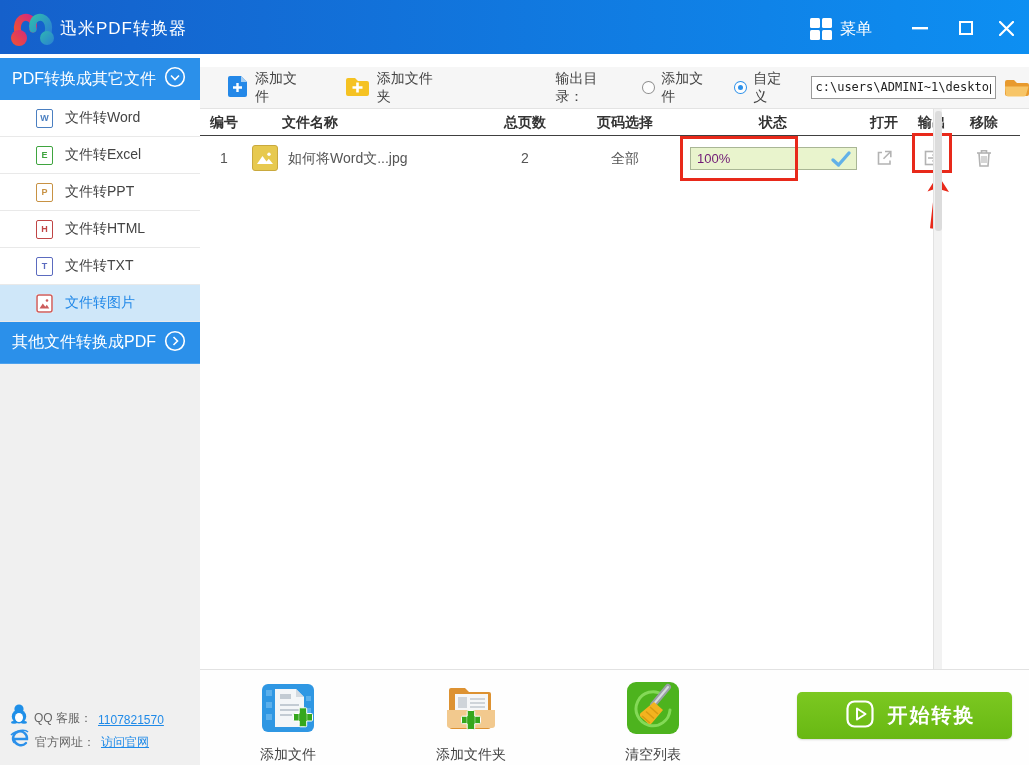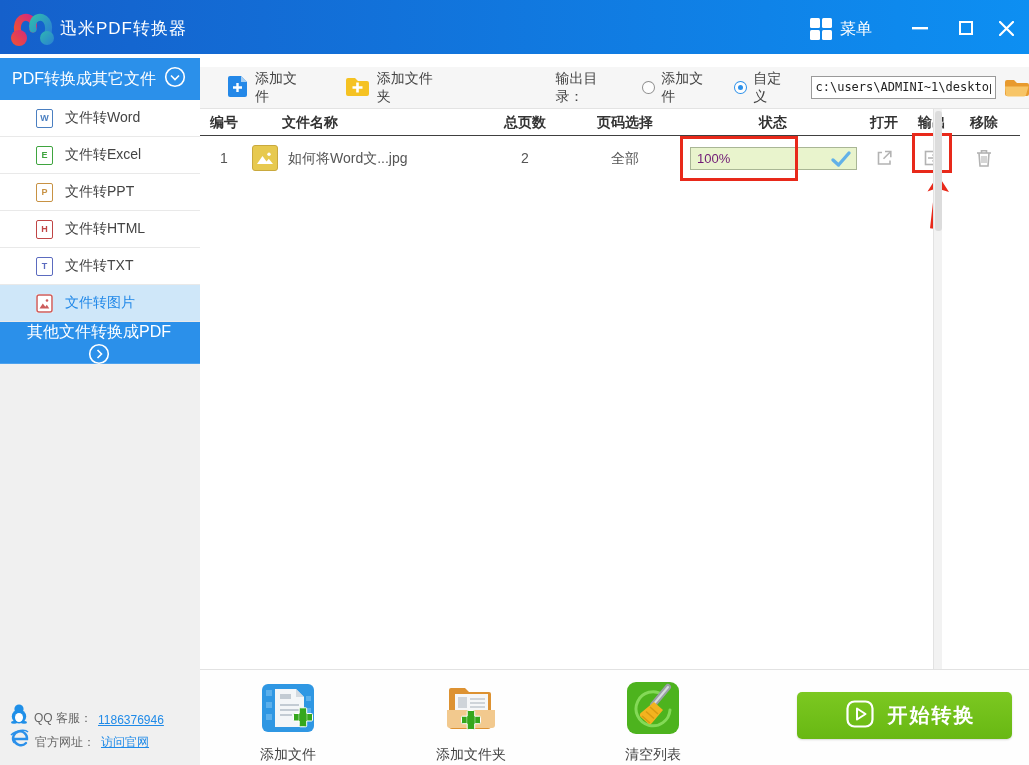--- a/index.html
+++ b/index.html
@@ -22,21 +22,21 @@
   .winbtn.min { left:904px; }
   .winbtn.max { left:950px; }
   .winbtn.close { left:990px; }
 
   
   .sidebar { position:absolute; left:0; top:58px; width:200px; height:707px; background:#f0f0f0; }
   .side-header { position:absolute; left:0; width:200px; height:42px; background:#2b90ea;
     color:#fff; font-size:16px; display:flex; align-items:center; padding:0 14px 0 12px; cursor:pointer; }
   .side-header .hdr-label { flex:1; }
   .sh1 { top:0; }
-  .sh2 { top:264px; border-bottom:1px solid #4da2ee;flex-direction:column; }
+  .sh2 { top:264px; border-bottom:1px solid #4da2ee; }
   .sh3 { top:303px; }
   .side-items { position:absolute; left:0; top:42px; width:200px; }
   .side-item { height:37px; background:#fff; border-bottom:1px solid #e9e9e9;
     display:flex; align-items:center; padding-left:36px; cursor:pointer; }
   .side-item .mini-ic { width:17px; height:19px; margin-right:12px; display:flex; align-items:center; justify-content:center;
     border:1.5px solid currentColor; border-radius:2px; background:#fff; font-size:9px; font-weight:bold; }
   .side-item .lbl { font-size:14px; color:#444; }
   .side-item.sel { background:#cfe7f9; }
   .side-item.sel .lbl { color:#2188e8; }
   .ic-word { color:#4a7fc1; } .ic-excel { color:#3fa43f; } .ic-ppt { color:#c89243; }
@@ -220,21 +220,21 @@
         <span>
           <svg width="18" height="21" viewBox="0 0 18 21">
               <circle cx="9" cy="6" r="4.6" fill="#1f8fe8"></circle>
               <ellipse cx="9" cy="13.5" rx="7.2" ry="7" fill="#1f8fe8"></ellipse>
               <ellipse cx="9" cy="14.5" rx="4" ry="4.6" fill="#fff"></ellipse>
               <ellipse cx="4" cy="19.4" rx="3" ry="1.4" fill="#1f8fe8"></ellipse>
               <ellipse cx="14" cy="19.4" rx="3" ry="1.4" fill="#1f8fe8"></ellipse>
             </svg>
         </span>
         <span>QQ 客服：</span>
-        <a href="#">1186376946</a>
+        <a href="#">1107821570</a>
       </div>
       <div class="line">
         <span>
           <svg width="19" height="19" viewBox="0 0 19 19">
               <path d="M4 13 a7 7 0 1 1 13 -3 l-13 0 a7 7 0 0 0 12 4" fill="none" stroke="#2b90ea" stroke-width="2.4" stroke-linecap="round"></path>
               <path d="M1 6 C6 1 15 0 18 3" fill="none" stroke="#2b90ea" stroke-width="1.6"></path>
             </svg>
         </span>
         <span>官方网址：</span>
         <a href="#">访问官网</a>

